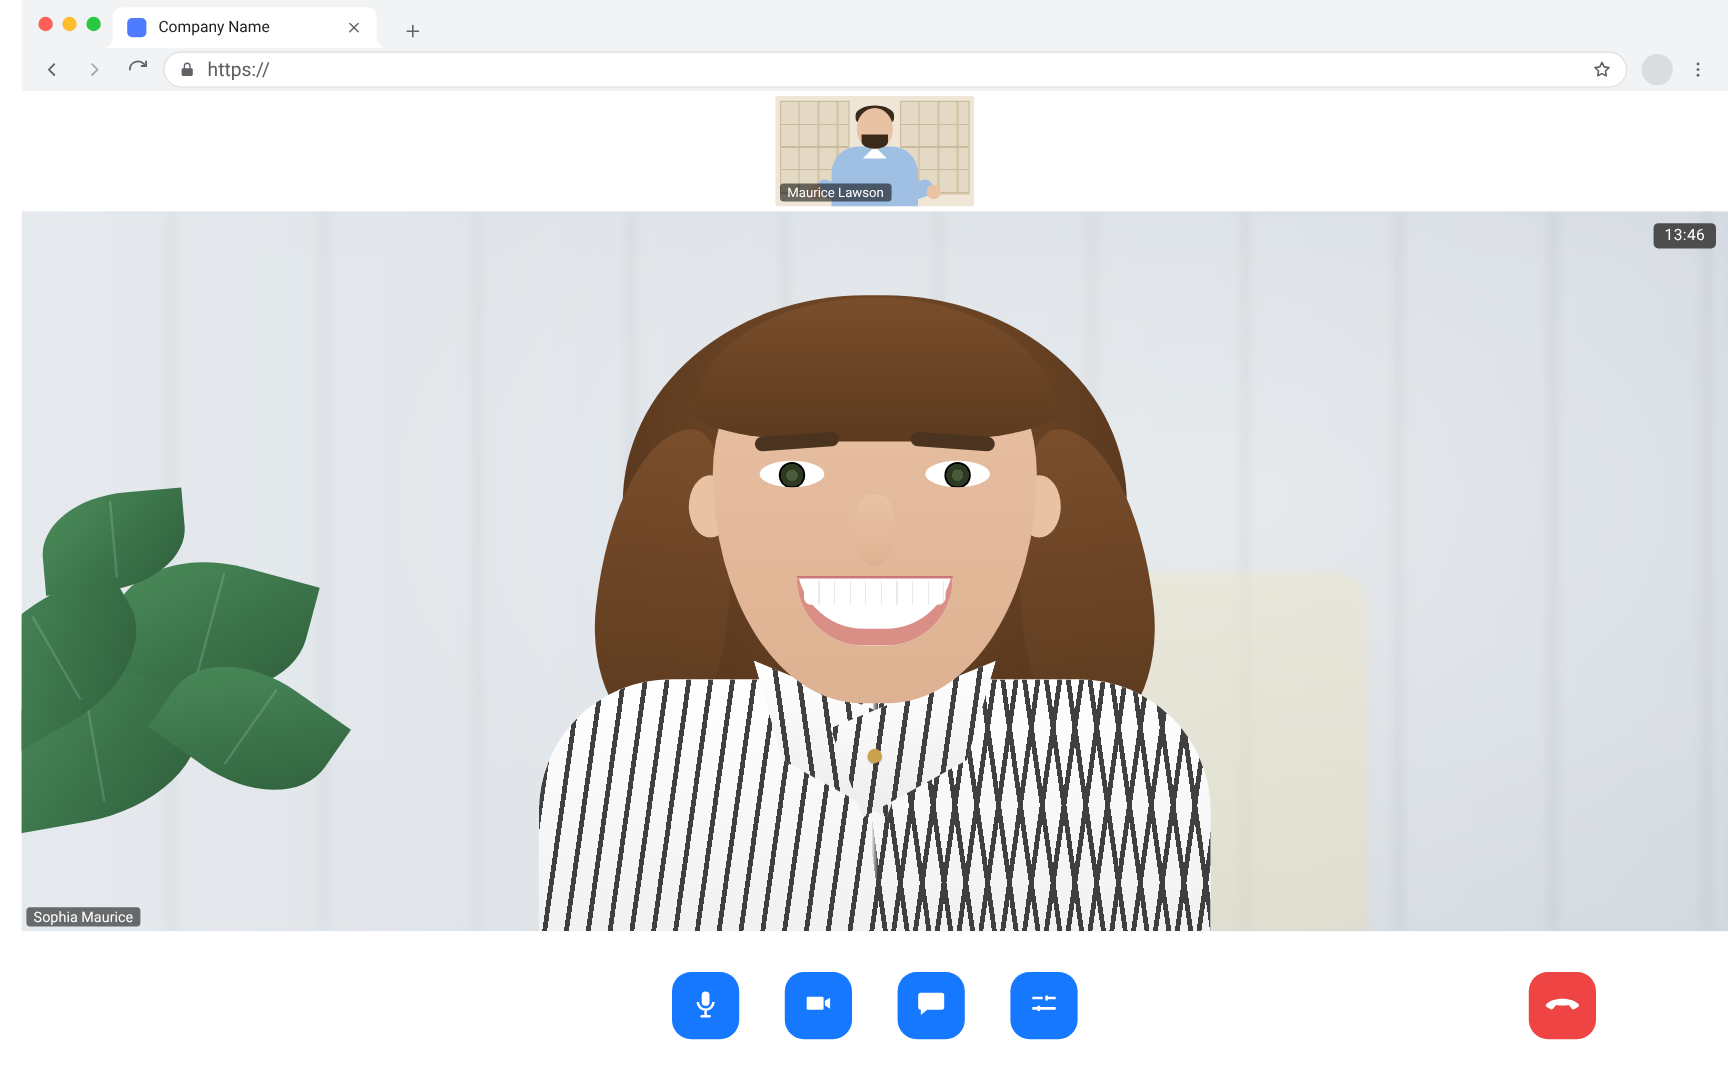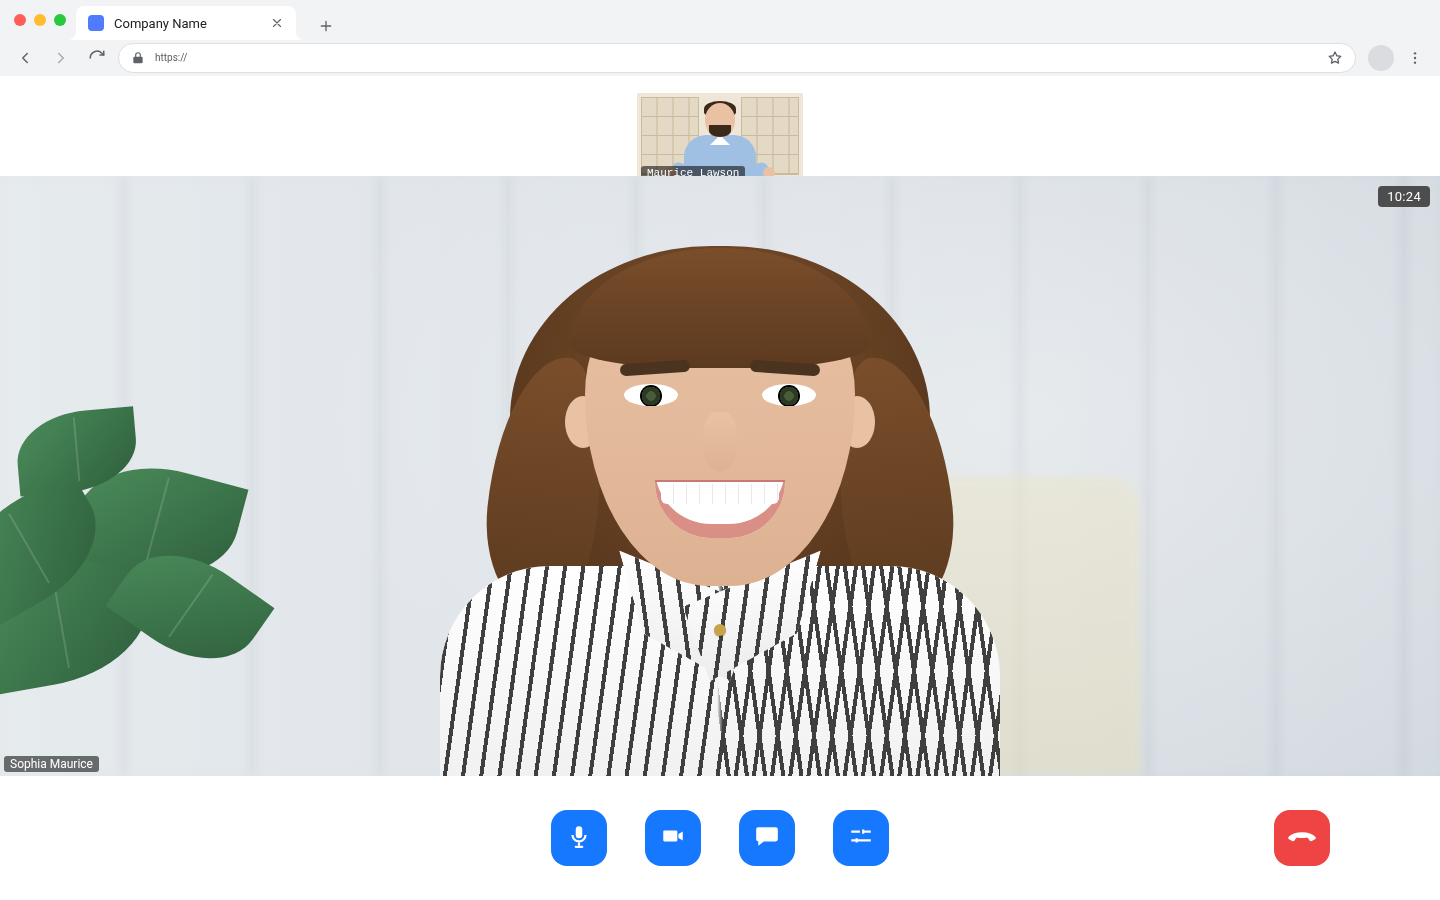--- a/index.html
+++ b/index.html
@@ -26,50 +26,50 @@
     --shirt-blue:#9fbfe3;
     --shirt-white:#f6f6f6;
     --stripe:#2c2c2c;
     --leaf:#3f7a4f;
   }
   *{box-sizing:border-box;}
   html,body{margin:0;padding:0;width:1440px;height:900px;overflow:hidden;font-family:-apple-system,BlinkMacSystemFont,"Segoe UI",Roboto,sans-serif;color:var(--text);}
   body{background:#fff;}
 
   
-  .browser{position:absolute;inset:0;display:flex;flex-direction:column;}
+  .browser{position:absolute;inset:0;display:flex;flex-direction:column;padding-left:18px;}
   .tabstrip{height:40px;background:var(--chrome-bg);display:flex;align-items:flex-end;padding:0 8px;position:relative;}
   .traffic-lights{display:flex;align-items:center;gap:8px;height:100%;padding-left:6px;padding-right:10px;}
   .dot{width:12px;height:12px;border-radius:50%;}
   .dot.close{background:#ff5f57;}
   .dot.min{background:#febc2e;}
   .dot.max{background:#28c840;}
   .tab{height:34px;display:flex;align-items:center;gap:10px;background:var(--chrome-tab-bg);border-radius:8px 8px 0 0;padding:0 12px 0 12px;min-width:220px;position:relative;}
   .tab::before,.tab::after{content:"";position:absolute;bottom:0;width:10px;height:10px;background:radial-gradient(circle at 10px 0,transparent 10px,var(--chrome-tab-bg) 11px);}
   .tab::before{left:-10px;transform:scaleX(-1);}
   .tab::after{right:-10px;}
   .favicon{width:16px;height:16px;border-radius:4px;background:#4f7cff;}
   .tab-title{font-size:13px;color:var(--text);}
   .tab-close{margin-left:auto;color:#5f6368;display:flex;}
   .new-tab{margin-left:16px;height:28px;width:28px;display:flex;align-items:center;justify-content:center;color:#5f6368;border-radius:50%;}
 
   .toolbar{height:36px;background:var(--chrome-bg);display:flex;align-items:center;padding:0 10px;gap:6px;border-bottom:1px solid rgba(0,0,0,0);}
   .navbtn{width:30px;height:30px;display:flex;align-items:center;justify-content:center;color:#5f6368;border-radius:50%;}
   .navbtn.disabled{opacity:0.5;}
-  .omnibox{flex:1;height:30px;background:#fff;border:1px solid var(--chrome-border);border-radius:15px;display:flex;align-items:center;padding:0 12px;gap:10px;color:#595c60;font-size:10px;}
+  .omnibox{flex:1;height:30px;background:#fff;border:1px solid var(--chrome-border);border-radius:15px;display:flex;align-items:center;padding:0 12px;gap:10px;color:#595c60;font-size:16px;}
   .omnibox .lock{color:#5f6368;display:flex;}
   .omnibox .star{margin-left:auto;color:#5f6368;display:flex;}
   .avatar-circle{width:26px;height:26px;border-radius:50%;background:#dadce0;margin-left:6px;}
   .menu-dots{width:30px;height:30px;display:flex;align-items:center;justify-content:center;color:#5f6368;border-radius:50%;}
 
   
   .page{flex:1;position:relative;background:#fff;}
 
   
-  .thumb-strip{position:absolute;top:17px;left:0;right:0;height:100px;display:flex;justify-content:center;align-items:flex-start;font-family:Liberation Mono, monospace;}
+  .thumb-strip{position:absolute;top:4px;left:0;right:0;height:100px;display:flex;justify-content:center;align-items:flex-start;}
   .pip{margin-top:0;width:166px;height:92px;border-radius:2px;position:relative;overflow:hidden;}
   .pip-scene{position:absolute;inset:0;}
   .pip-wall{position:absolute;inset:0;background:var(--pip-wall);}
   .pip-shelves-l,.pip-shelves-r{position:absolute;top:4px;bottom:10px;width:58px;background:
      repeating-linear-gradient(to right,var(--pip-shelf) 0 14px,var(--pip-gap) 14px 16px);
      border:1px solid #c9bb9c;}
   .pip-shelves-l{left:4px;}
   .pip-shelves-r{right:4px;}
   .pip-shelf-lines{position:absolute;inset:0;background:
      repeating-linear-gradient(to bottom,transparent 0 18px,#c9bb9c 18px 19px);}
@@ -296,21 +296,21 @@
         <div class="p-eye-l">
             <div class="p-iris"></div>
           </div>
         <div class="p-eye-r">
             <div class="p-iris"></div>
           </div>
         <div class="p-nose"></div>
         <div class="p-smile"></div>
         <div class="p-teeth"></div>
       </div>
-      <div class="timer">10:24</div>
+      <div class="timer">13:46</div>
       <div class="main-tag">Sophia Maurice</div>
     </div>
 
     <div class="dock">
       <div class="dock-center">
         <div class="ctl" title="microphone">
           <span>
             <svg viewBox="0 0 24 24">
                 <path d="M12 14a3 3 0 0 0 3-3V6a3 3 0 1 0-6 0v5a3 3 0 0 0 3 3z"></path>
                 <path d="M19 11a7 7 0 0 1-14 0h2a5 5 0 0 0 10 0h2z"></path>

